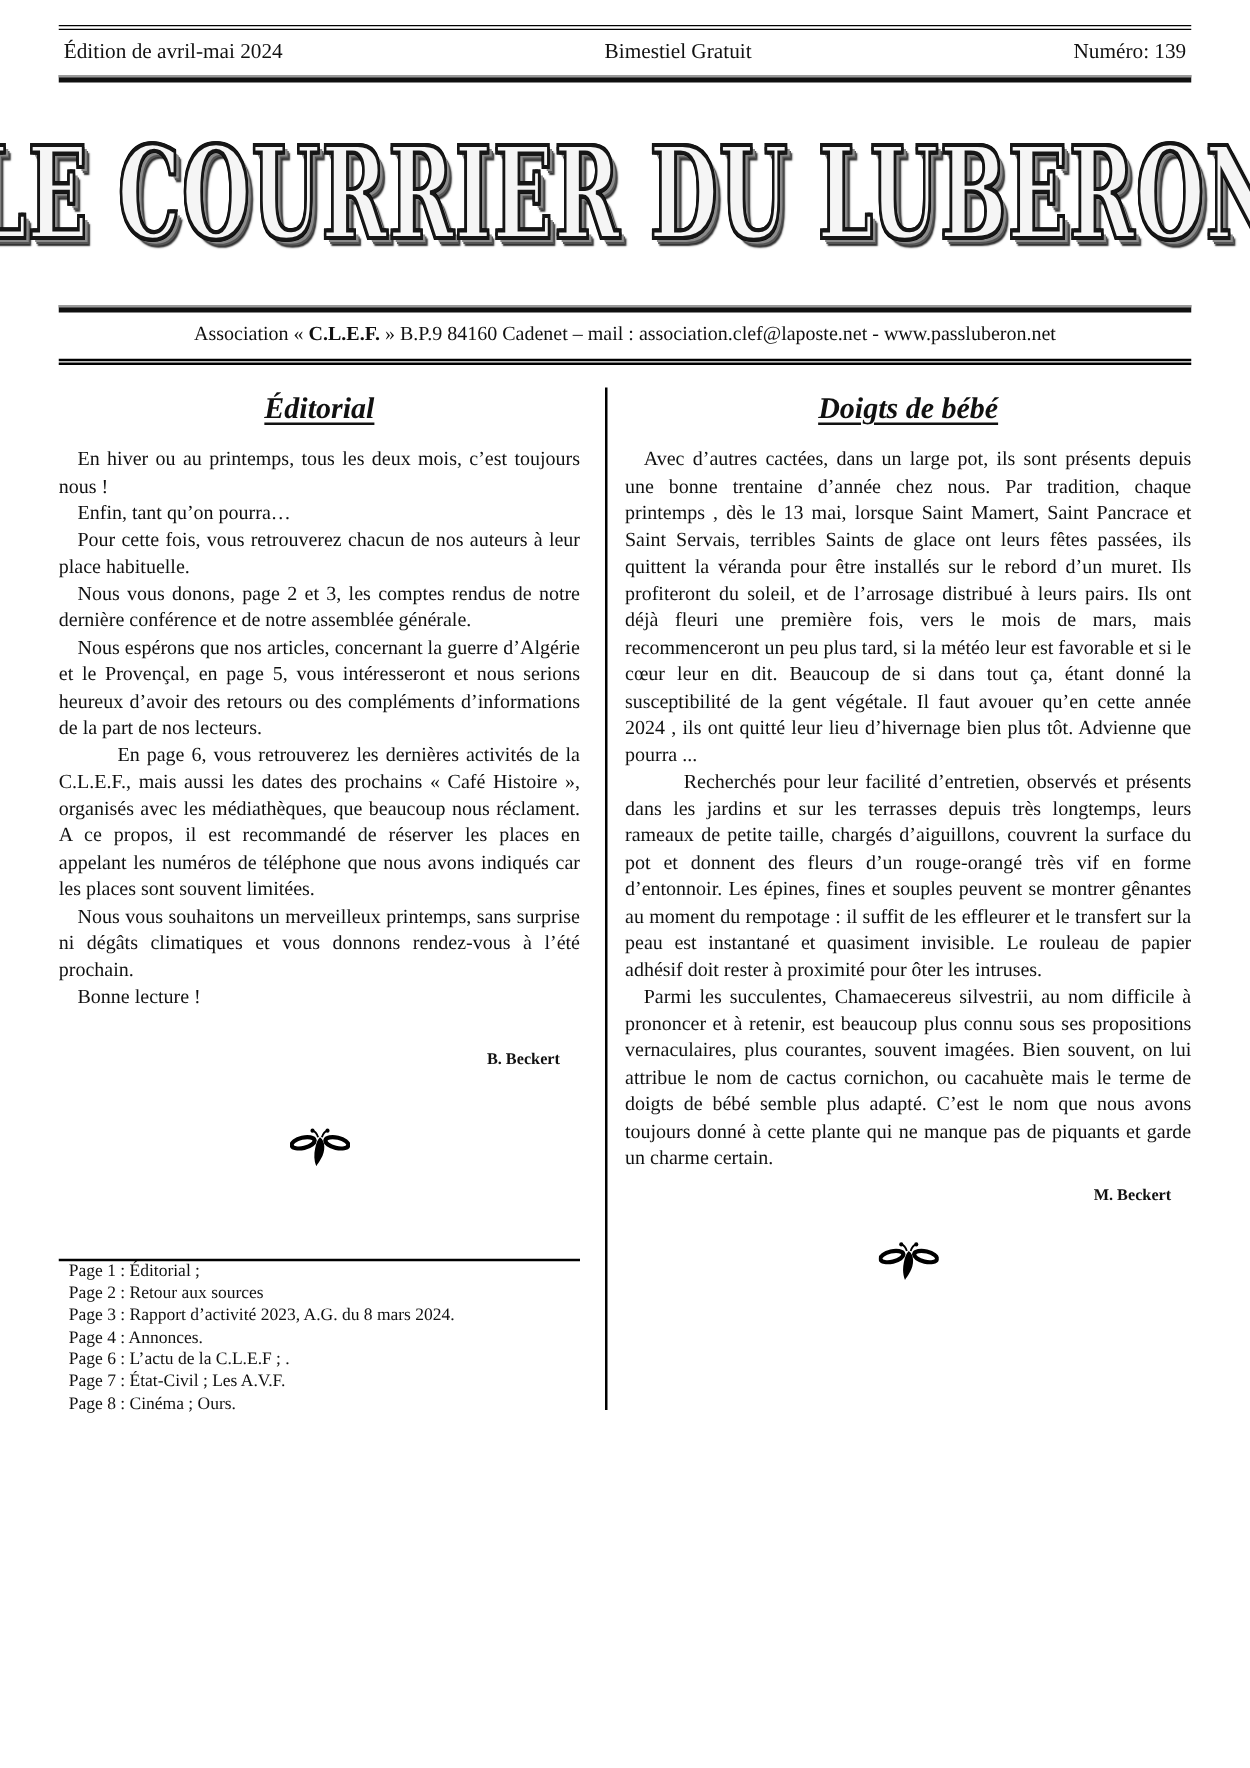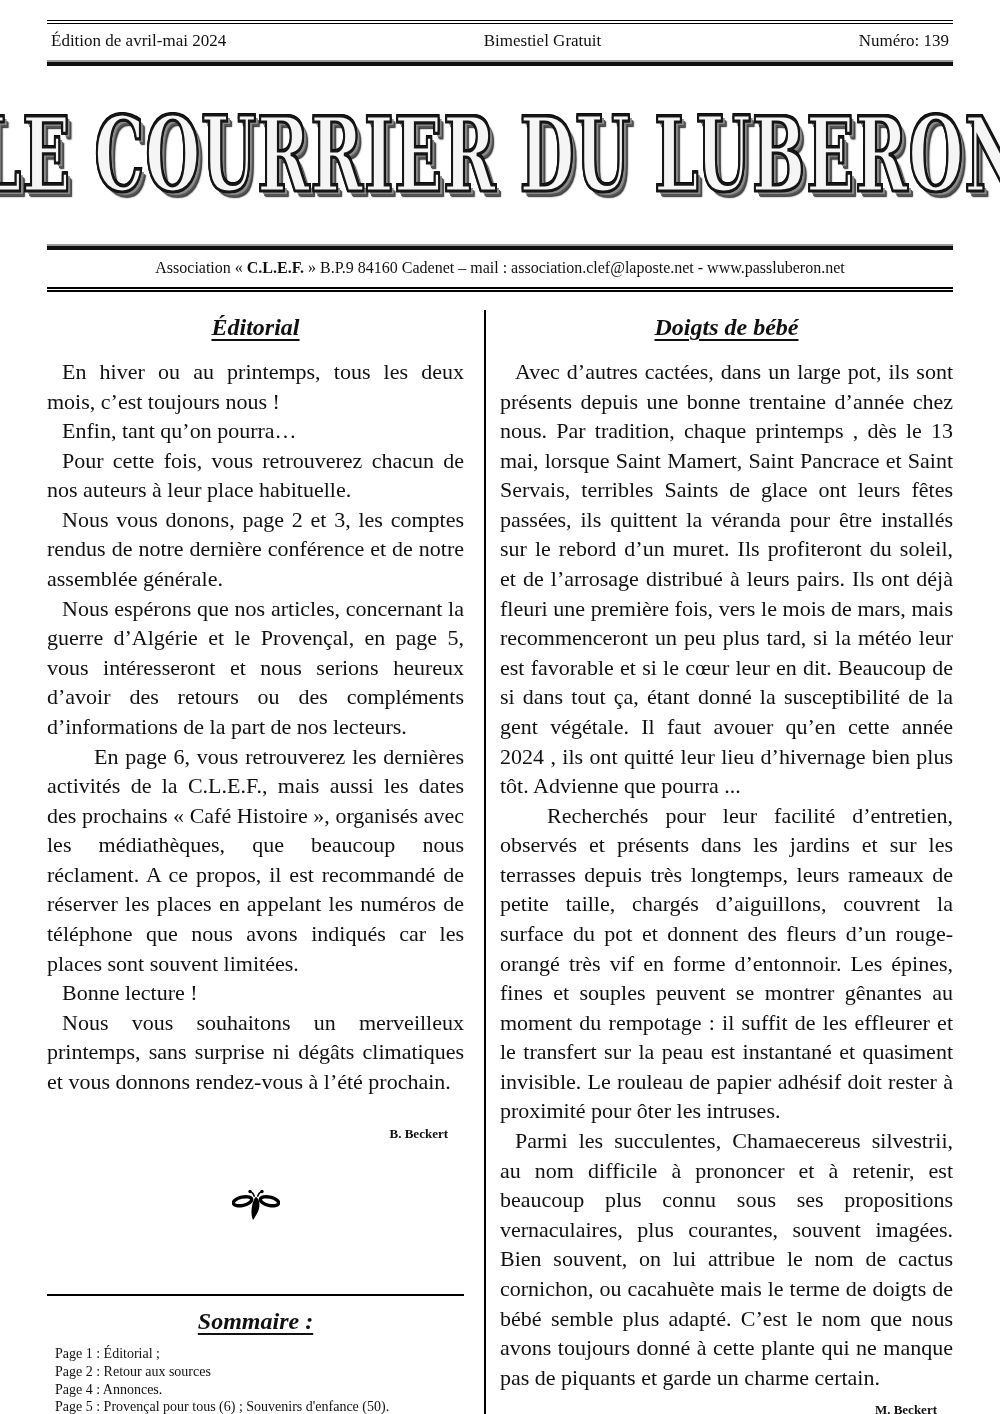--- a/index.html
+++ b/index.html
@@ -76,21 +76,21 @@
     text-align: center;
     font-size: 24px;
     font-style: italic;
     font-weight: 700;
     text-decoration: underline;
     text-underline-offset: 4px;
     text-decoration-thickness: 2px;
   }
   .para {
     margin: 0;
-    font-size: 22px;
+    font-size: 16px;
     line-height: 1.345;
     text-align: justify;
     text-indent: 15px;
   }
   .indent-lg { text-indent: 47px; }
 
   .sig {
     margin: 30px 16px 0 0;
     text-align: right;
     font-weight: 700;
@@ -145,41 +145,40 @@
   <main class="columns">
 
     <section class="col col-left">
       <h2>Éditorial</h2>
       <p class="para">En hiver ou au printemps, tous les deux mois, c’est toujours nous !</p>
       <p class="para">Enfin, tant qu’on pourra…</p>
       <p class="para">Pour cette fois, vous retrouverez chacun de nos auteurs à leur place habituelle.</p>
       <p class="para">Nous vous donons, page 2 et 3, les comptes rendus de notre dernière conférence et de notre assemblée générale.</p>
       <p class="para">Nous espérons que nos articles, concernant la guerre d’Algérie et le Provençal, en page 5, vous intéresseront et nous serions heureux d’avoir des retours ou des compléments d’informations de la part de nos lecteurs.</p>
       <p class="para indent-lg">En page 6, vous retrouverez les dernières activités de la C.L.E.F., mais aussi les dates des prochains « Café Histoire », organisés avec les médiathèques,  que beaucoup nous réclament. A ce propos, il est recommandé de réserver les places en appelant les numéros de téléphone que nous avons indiqués car les places sont souvent limitées.</p>
+      <p class="para">Nous vous souhaitons un merveilleux printemps, sans surprise ni dégâts climatiques  et vous donnons rendez-vous à l’été prochain.</p>
       <p class="para">Bonne lecture !</p>
-      <p class="para">Nous vous souhaitons un merveilleux printemps, sans surprise ni dégâts climatiques  et vous donnons rendez-vous à l’été prochain.</p>
       <div class="sig">B. Beckert</div>
 
       <svg class="ornament" width="48" height="34" viewBox="0 0 64 44" xmlns="http://www.w3.org/2000/svg">
         <path d="M30 11 Q28 5 24 4" stroke="#000" stroke-width="2" fill="none"></path>
         <path d="M34 11 Q36 5 40 4" stroke="#000" stroke-width="2" fill="none"></path>
         <circle cx="24" cy="4" r="2.2" fill="#000"></circle>
         <circle cx="40" cy="4" r="2.2" fill="#000"></circle>
         <ellipse cx="14" cy="17" rx="12.5" ry="5.5" fill="#fff" stroke="#000" stroke-width="4.5" transform="rotate(-13 14 17)"></ellipse>
         <ellipse cx="50" cy="17" rx="12.5" ry="5.5" fill="#fff" stroke="#000" stroke-width="4.5" transform="rotate(13 50 17)"></ellipse>
         <path d="M32 11 C38 15 38 26 33 34 C31 38 29 40 28 42 C25.5 36 25.5 29 26.8 23 C27.8 17.5 29.5 13.5 32 11 Z" fill="#000"></path>
       </svg>
 
       <div class="sommaire-rule"></div>
-      <h2 class="sommaire-title">Sommaire :</h2>
       <ul class="sommaire-list">
         <li>Page 1 : Éditorial ;</li>
         <li>Page 2 : Retour aux sources</li>
+        <li>Page 3 : Rapport d’activité 2023, A.G. du 8 mars 2024.</li>
         <li>Page 4 : Annonces.</li>
-        <li>Page 5 : Provençal pour tous (6) ; Souvenirs d'enfance (50).</li>
         <li>Page 6 : L’actu de la C.L.E.F ; .</li>
         <li>Page 7 : État-Civil ; Les A.V.F.</li>
         <li>Page 8 : Cinéma ; Ours.</li>
       </ul>
     </section>
 
     <div class="col-divider"></div>
 
     <section class="col col-right">
       <h2>Doigts de bébé</h2>

